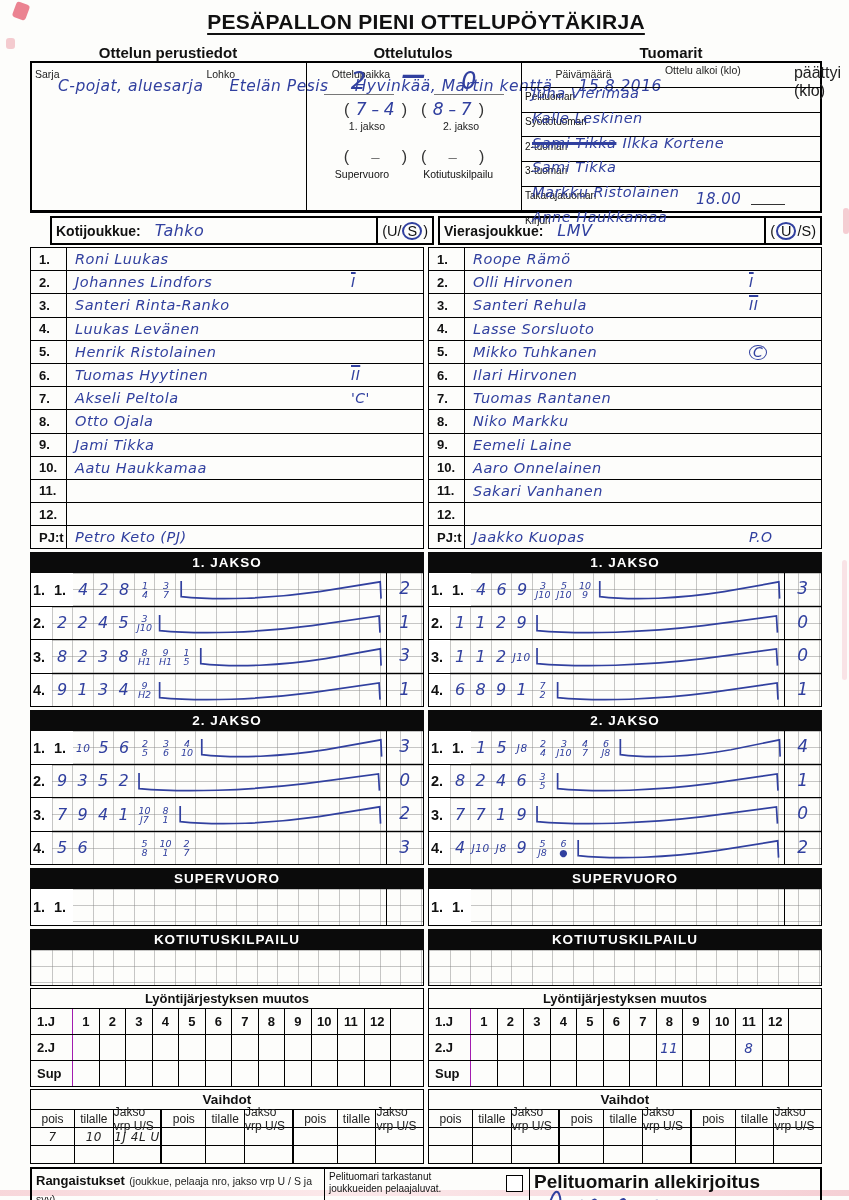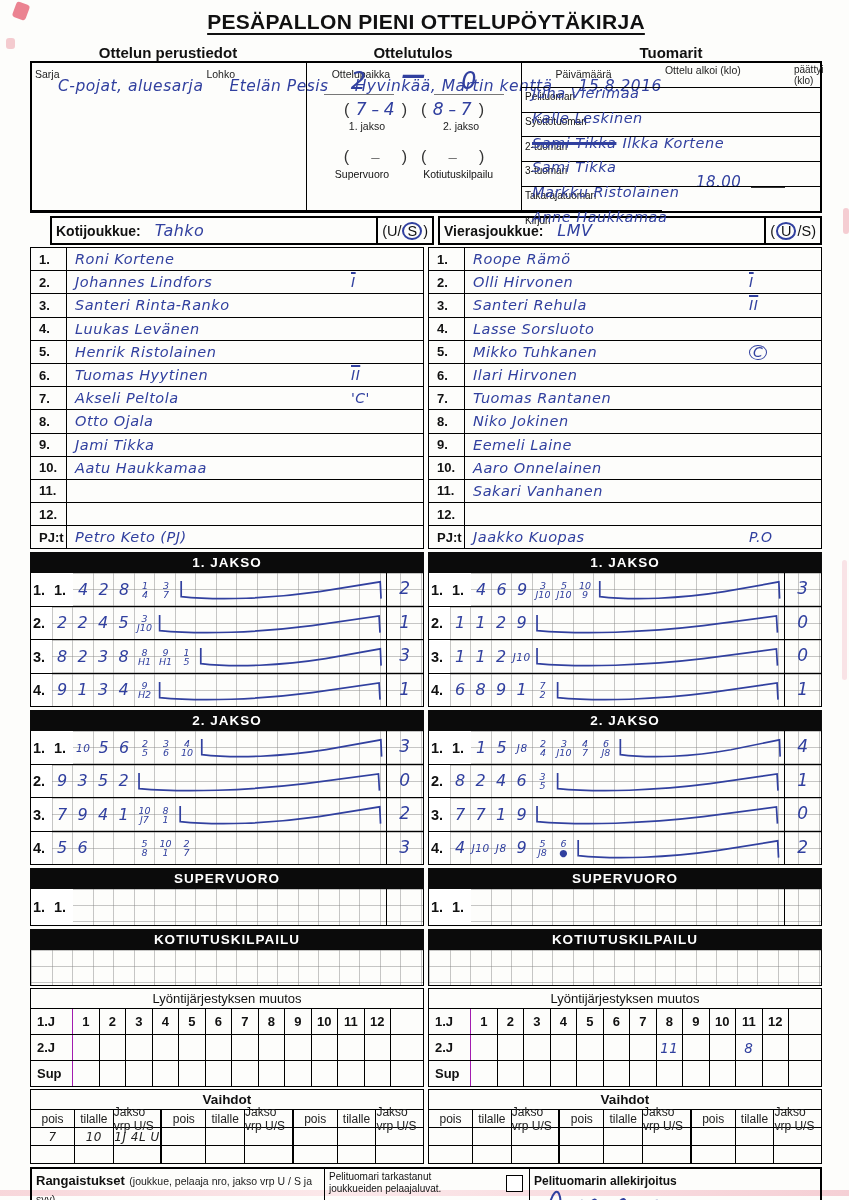--- a/index.html
+++ b/index.html
@@ -27,23 +27,23 @@
   .struck{text-decoration:line-through;text-decoration-thickness:2.5px;margin-right:6px;}
 
   
   .topboxes{display:flex;border:2px solid #000;height:148px;}
   .box{position:relative;}
   .basics{width:274px;border-right:1.5px solid #000;display:flex;flex-direction:row;}
   .b-row{position:relative;border-bottom:1px solid #000;flex:1;}
   .b-row:last-child{border-bottom:none;}
   .flabel{font-size:10.5px;color:#222;position:relative;top:1px;left:3px;}
   .fval{display:block;font-size:15.5px;margin:-4px 0 0 26px;white-space:nowrap;}
-  .b-last{display:flex;align-items:flex-end;padding-bottom:20px;}
+  .b-last{display:flex;align-items:flex-end;padding-bottom:3px;}
   .b-last .flabel{position:absolute;top:1px;left:3px;}
-  .b-last .flabel2{position:absolute;top:1px;left:132px;font-size:10px;}
+  .b-last .flabel2{position:absolute;top:1px;left:132px;font-size:16px;}
   .b-last .hw{font-size:15px;margin-left:34px;}
   .b-last .blank-line{display:inline-block;width:34px;border-bottom:1.5px solid #333;margin:0 6px 3px 10px;}
 
   .result{width:214px;border-right:1.5px solid #000;text-align:center;padding-top:4px;}
   .score-main{display:flex;justify-content:center;align-items:flex-end;gap:8px;font-size:24px;}
   .score-main .num{width:70px;border-bottom:1.5px solid #777;line-height:26px;}
   .score-main .dash{color:#31409f;font-weight:bold;position:relative;top:-6px;}
   .score-sub{display:flex;justify-content:center;gap:14px;margin-top:4px;font-size:15px;}
   .paren{color:#333;font-size:16px;}
   .sub-num{font-size:17px;display:inline-block;min-width:16px;}
@@ -97,21 +97,21 @@
          font-size:9.5px;line-height:9px;font-style:italic;color:#31409f;font-family:"DejaVu Sans",sans-serif;}
   .sweep{flex:1;align-self:stretch;}
   .sweep svg{width:100%;height:100%;display:block;}
   .sr-score{width:36px;border-left:1px solid #000;align-self:stretch;text-align:center;font-size:17px;line-height:31px;}
   .sv-row{height:36px;}
   .koti-grid{height:35px;}
 
   
   .ly-pair{display:flex;gap:4px;margin-top:2px;}
   .ly-half{flex:1;border:1.5px solid #000;}
-  .ly-title{text-align:center;font-weight:normal;font-size:13px;border-bottom:1px solid #000;height:19px;line-height:19px;}
+  .ly-title{text-align:center;font-weight:bold;font-size:13px;border-bottom:1px solid #000;height:19px;line-height:19px;}
   .ly-row{display:flex;border-bottom:1px solid #000;height:25px;align-items:stretch;}
   .ly-row:last-child{border-bottom:none;}
   .ly-lbl{width:42px;font-weight:bold;font-size:13px;border-right:1px solid #a21caf;display:flex;align-items:center;padding-left:6px;box-sizing:border-box;}
   .ly-cell{width:25.5px;border-right:1px solid #000;display:flex;align-items:center;justify-content:center;font-size:13px;font-weight:bold;}
   .ly-cell.hwv{font-weight:normal;font-size:13.5px;}
   .ly-fill{flex:1;}
 
   
   .va-pair{display:flex;gap:4px;margin-top:2px;}
   .va-half{flex:1;border:1.5px solid #000;}
@@ -128,21 +128,21 @@
   .va-val{font-size:12px;}
 
   
   .footer{display:flex;margin-top:3px;border:2px solid #000;height:46px;}
   .f-rang{flex:1;border-right:1.5px solid #000;padding:2px 4px;}
   .f-rang b{font-size:13px;}
   .f-rang span{font-size:10.5px;color:#222;}
   .f-check{width:196px;border-right:1.5px solid #000;padding:2px 4px;font-size:10px;position:relative;line-height:11.5px;}
   .checkbox{position:absolute;right:6px;top:6px;width:15px;height:15px;border:1.5px solid #000;background:#fff;}
   .f-sign{width:282px;position:relative;padding:2px 4px;}
-  .f-sign b{font-size:12px;}
+  .f-sign b{font-size:19px;}
   .sig-svg{position:absolute;left:8px;top:10px;width:230px;height:40px;}
 </style>
 </head>
 <body>
 
 <div class="page">
   <div class="scan-a scan-a1"></div>
   <div class="scan-a scan-a2"></div>
   <div class="scan-a scan-a3"></div>
   <div class="scan-a scan-a4"></div>
@@ -246,21 +246,21 @@
         <span class="th-label">Vierasjoukkue:</span>
         <span class="th-name hw">LMV</span>
         <span class="th-us">(<span class="circle-mark">U</span> / <span>S</span>)</span>
       </div>
     </div>
 
     <div class="players">
       <div class="pl-half" id="players-home">
           <div class="p-row">
             <div class="p-no">1.</div>
-            <div class="p-name hw">Roni Kortene</div>
+            <div class="p-name hw">Roni Luukas</div>
             <div class="p-mark hw"></div>
           </div>
           <div class="p-row">
             <div class="p-no">2.</div>
             <div class="p-name hw">Johannes Lindfors</div>
             <div class="p-mark hw"><span class="roman">I</span></div>
           </div>
           <div class="p-row">
             <div class="p-no">3.</div>
             <div class="p-name hw">Santeri Rinta-Ranko</div>
@@ -348,21 +348,21 @@
             <div class="p-name hw">Ilari Hirvonen</div>
             <div class="p-mark hw"></div>
           </div>
           <div class="p-row">
             <div class="p-no">7.</div>
             <div class="p-name hw">Tuomas Rantanen</div>
             <div class="p-mark hw"></div>
           </div>
           <div class="p-row">
             <div class="p-no">8.</div>
-            <div class="p-name hw">Niko Jokinen</div>
+            <div class="p-name hw">Niko Markku</div>
             <div class="p-mark hw"></div>
           </div>
           <div class="p-row">
             <div class="p-no">9.</div>
             <div class="p-name hw">Eemeli Laine</div>
             <div class="p-mark hw"></div>
           </div>
           <div class="p-row">
             <div class="p-no">10.</div>
             <div class="p-name hw">Aaro Onnelainen</div>

